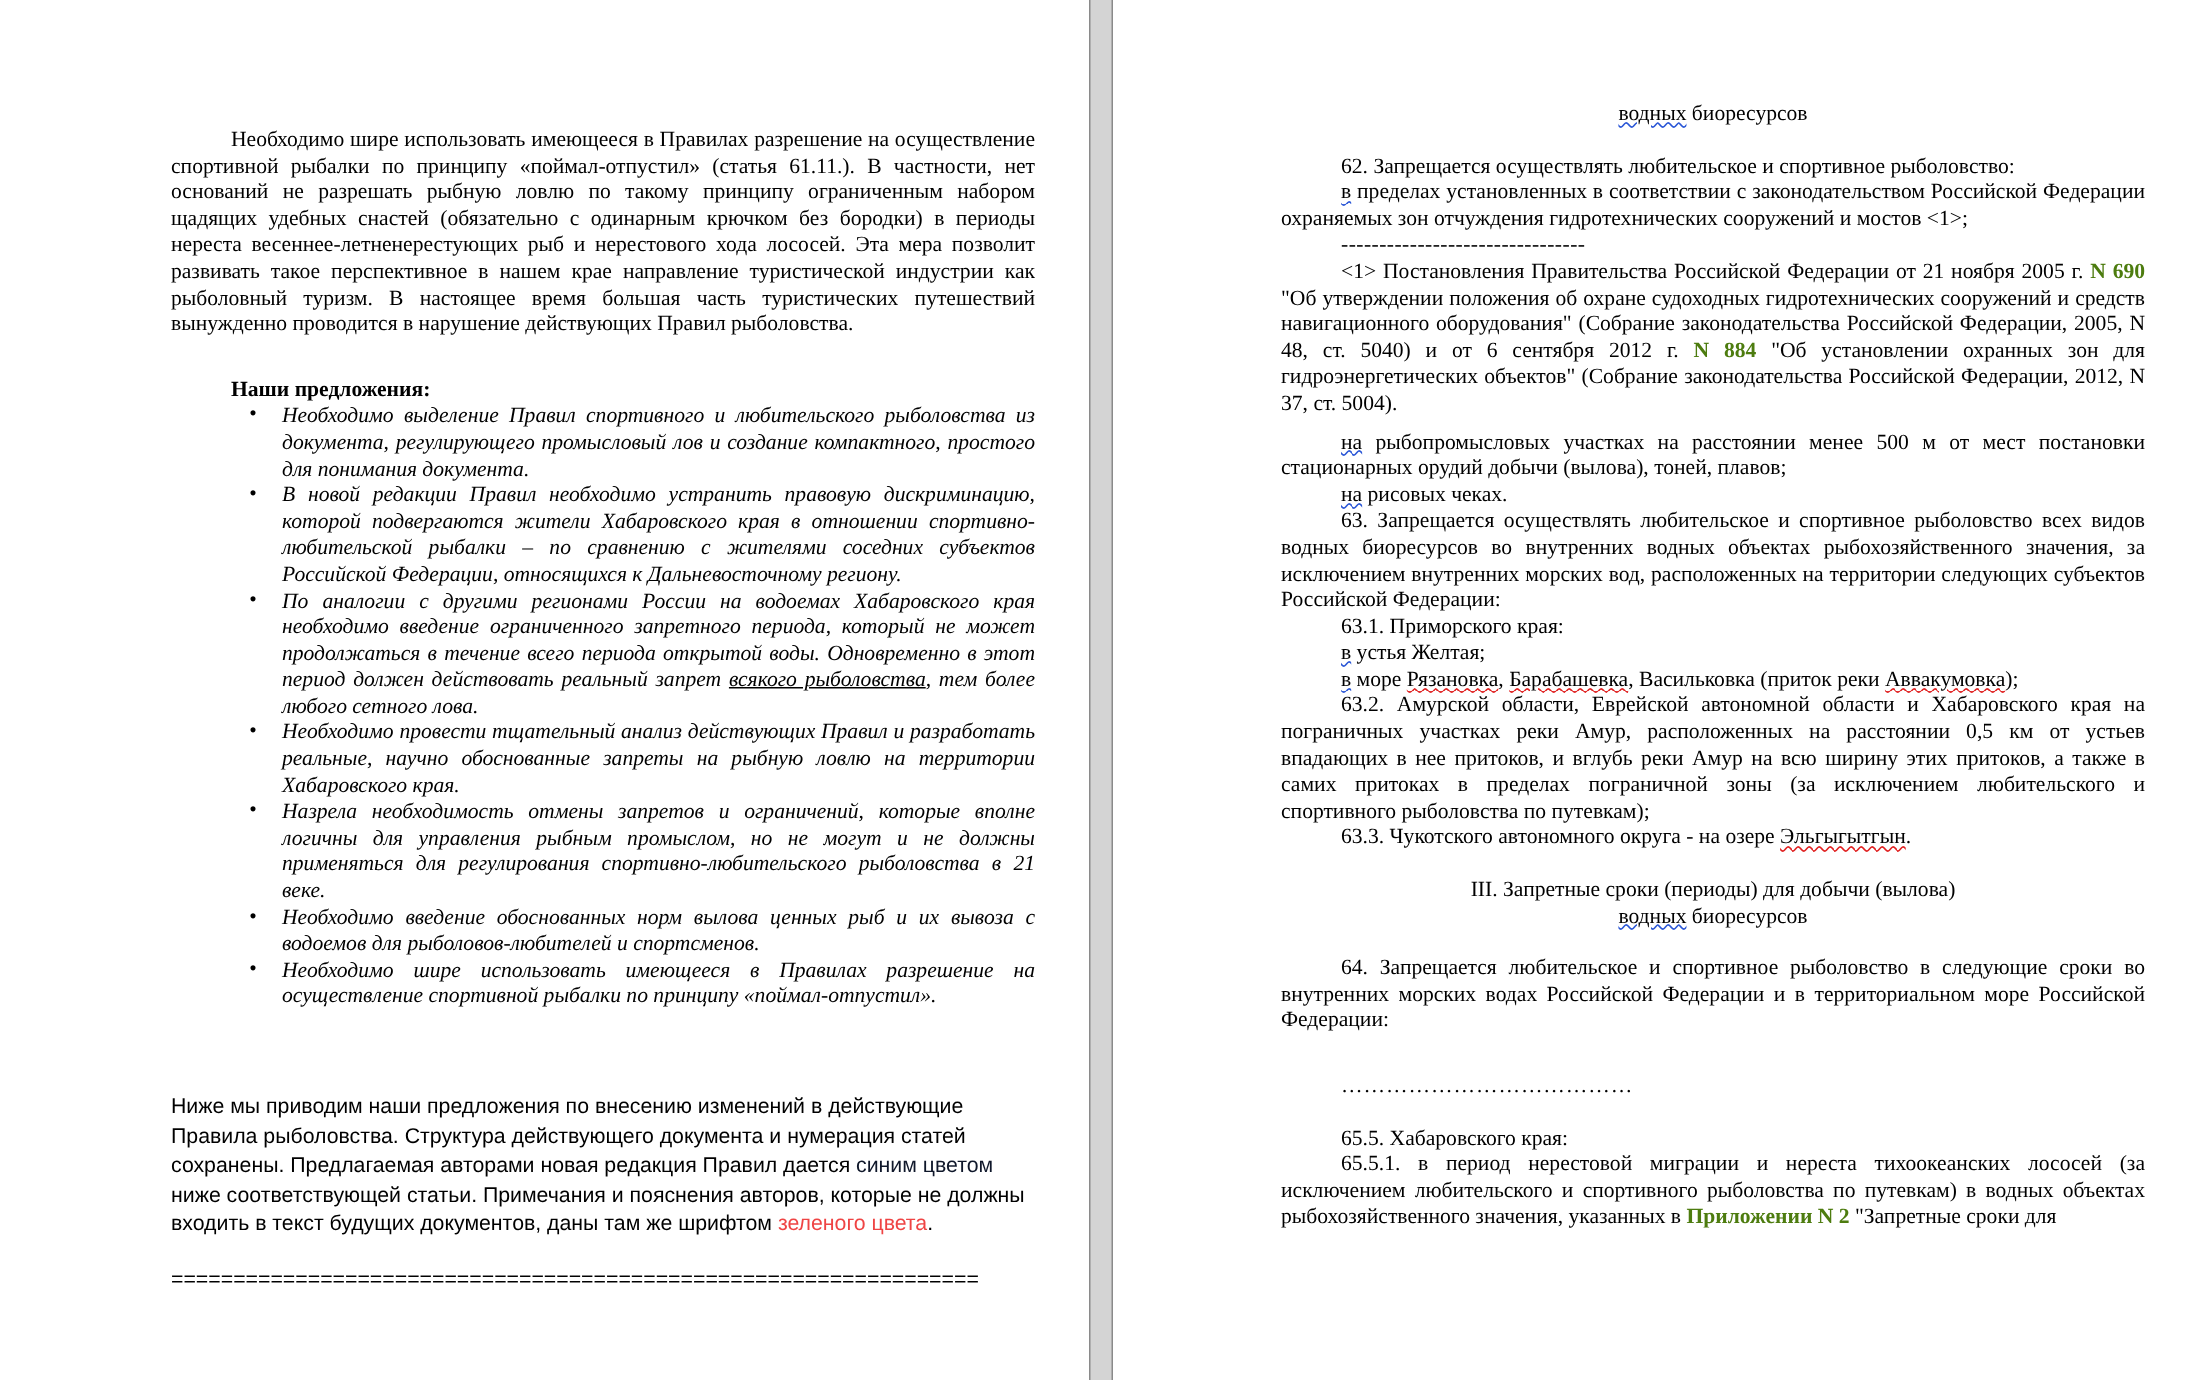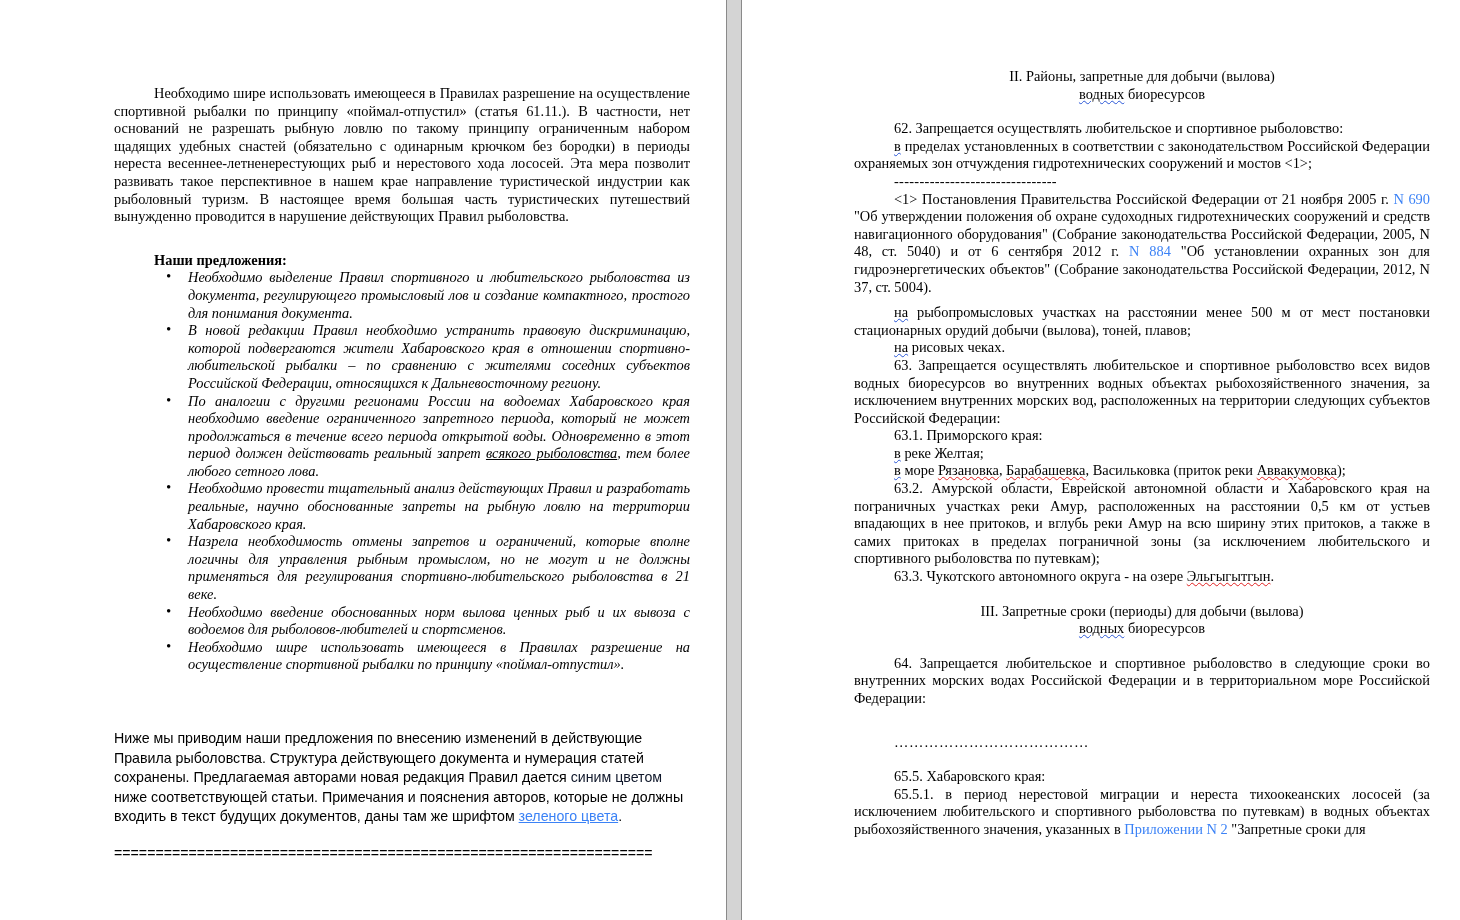--- a/index.html
+++ b/index.html
@@ -109,37 +109,38 @@
 
   
   .sans-block {
     font-family: "Liberation Sans", "DejaVu Sans", sans-serif;
     font-size: 14.2px;
     line-height: 19.6px;
     text-align: left;
     text-indent: 0;
   }
   .sans-block .blue-txt { color: #0f172a; }
-  .sans-block .green-txt { color: #3b82f6; text-decoration: underline; }
+  .sans-block .green-txt { color: #ef4444; }
 
   
   .eq-rule {
     font-family: "Liberation Sans", "DejaVu Sans", sans-serif;
     font-size: 14.2px;
     line-height: 18px;
     letter-spacing: 0px;
     white-space: nowrap;
     overflow: hidden;
     text-indent: 0;
   }
 
   
   .u { text-decoration: underline; }
   .link {
-    color: #3b82f6;
+    color: #4d7c0f;
+    font-weight: bold;
   }
   
   .sp-red {
     text-decoration: underline;
     text-decoration-style: wavy;
     text-decoration-color: #e02020;
     text-decoration-thickness: 1px;
     text-underline-offset: 1px;
   }
   
@@ -191,41 +192,40 @@
     <div class="spacer-md"></div>
 
     <p class="eq-rule">=================================================================</p>
 
   </div>
 
   <div class="gutter"></div>
 
   <div class="page page-right">
 
-    <p class="center">II. Районы, запретные для добычи (вылова)</p>
     <p class="center"><span class="sp-blue">водных</span><span> биоресурсов</span></p>
 
     <div class="spacer-md"></div>
 
     <p class="indent nojust">62. Запрещается осуществлять любительское и спортивное рыболовство:</p>
     <p class="indent"><span class="sp-blue">в</span><span> пределах установленных в соответствии с законодательством Российской Федерации охраняемых зон отчуждения гидротехнических сооружений и мостов &lt;1&gt;;</span></p>
     <p class="dashline nojust">--------------------------------</p>
 
     <p class="indent"><span>&lt;1&gt; Постановления Правительства Российской Федерации от 21 ноября 2005 г. </span><span class="link">N 690</span><span> "Об утверждении положения об охране судоходных гидротехнических сооружений и средств навигационного оборудования" (Собрание законодательства Российской Федерации, 2005, N 48, ст. 5040) и от 6 сентября 2012 г. </span><span class="link">N 884</span><span> "Об установлении охранных зон для гидроэнергетических объектов" (Собрание законодательства Российской Федерации, 2012, N 37, ст. 5004).</span></p>
 
     <div class="spacer-sm"></div>
 
     <p class="indent"><span class="sp-blue">на</span><span> рыбопромысловых участках на расстоянии менее 500 м от мест постановки стационарных орудий добычи (вылова), тоней, плавов;</span></p>
     <p class="indent nojust"><span class="sp-blue">на</span><span> рисовых чеках.</span></p>
 
     <p class="indent">63. Запрещается осуществлять любительское и спортивное рыболовство всех видов водных биоресурсов во внутренних водных объектах рыбохозяйственного значения, за исключением внутренних морских вод, расположенных на территории следующих субъектов Российской Федерации:</p>
     <p class="indent nojust">63.1. Приморского края:</p>
 
 
-    <p class="indent nojust"><span class="sp-blue">в</span><span> реке Желтая;</span></p>
+    <p class="indent nojust"><span class="sp-blue">в</span><span> устья Желтая;</span></p>
 
     <p class="indent nojust"><span class="sp-blue">в</span><span> море </span><span class="sp-red">Рязановка</span><span>, </span><span class="sp-red">Барабашевка</span><span>, Васильковка (приток реки </span><span class="sp-red">Аввакумовка</span><span>);</span></p>
 
     <p class="indent">63.2. Амурской области, Еврейской автономной области и Хабаровского края на пограничных участках реки Амур, расположенных на расстоянии 0,5 км от устьев впадающих в нее притоков, и вглубь реки Амур на всю ширину этих притоков, а также в самих притоках в пределах пограничной зоны (за исключением любительского и спортивного рыболовства по путевкам);</p>
 
     <p class="indent nojust"><span>63.3. Чукотского автономного округа - на озере </span><span class="sp-red">Эльгыгытгын</span><span>.</span></p>
 
     <div class="spacer-md"></div>
 
     <p class="center">III. Запретные сроки (периоды) для добычи (вылова)</p>

